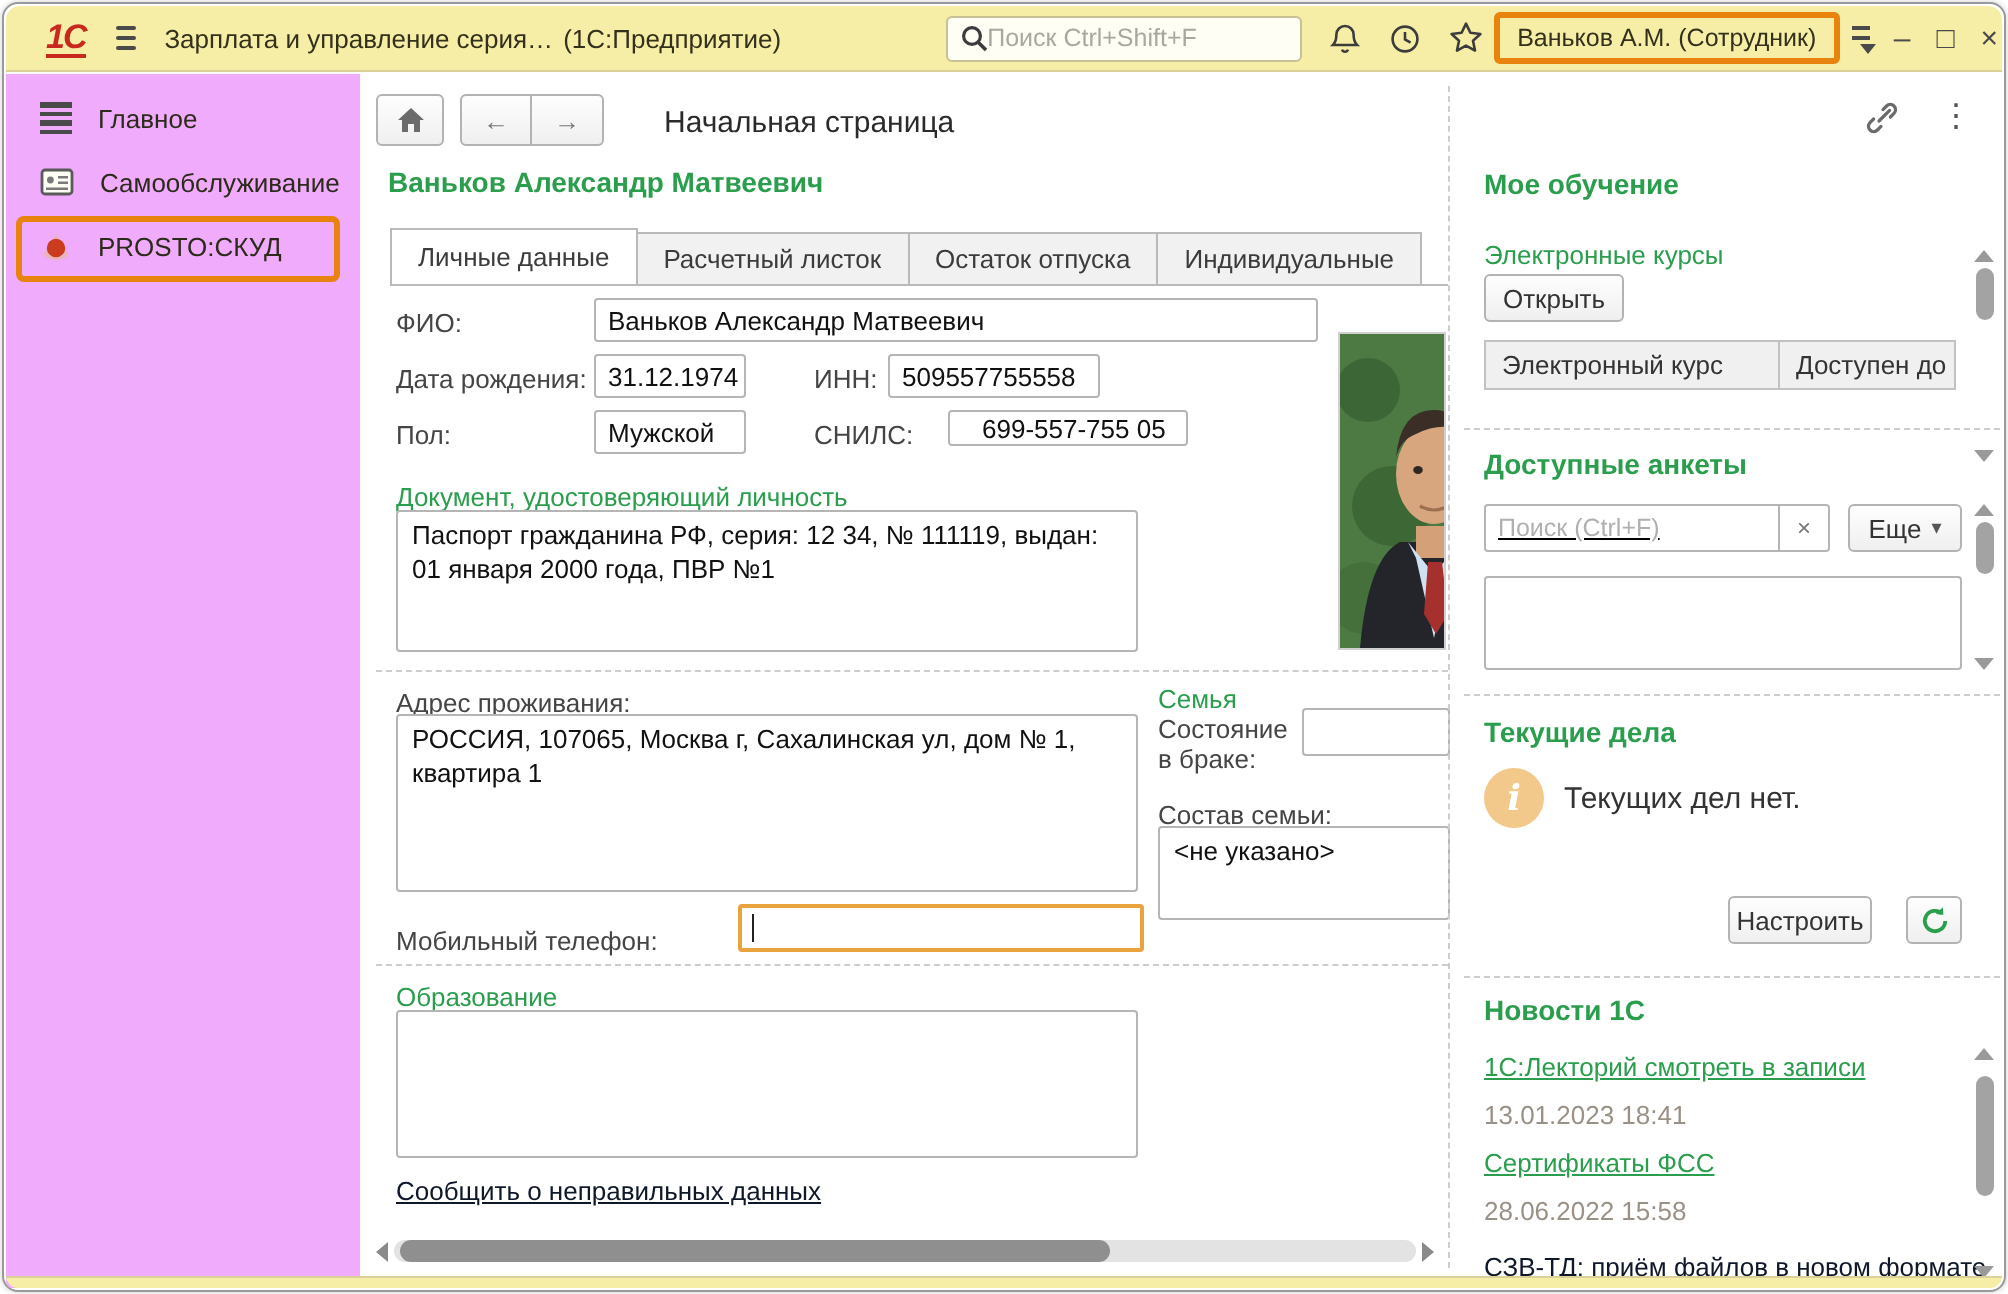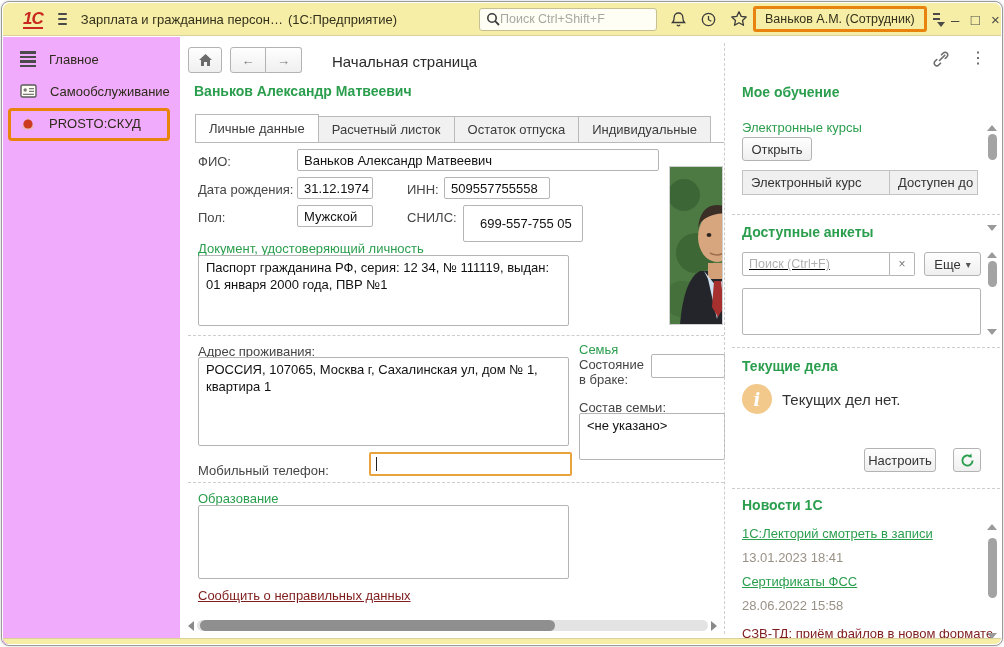--- a/index.html
+++ b/index.html
@@ -55,21 +55,21 @@
   .greenhead { font-size:14px; font-weight:bold; color:#2b9e4e; }
   .greensub { font-size:13px; color:#2b9e4e; }
   .glabel { font-size:13px; color:#2b9e4e; }
   .flabel { font-size:13px; color:#454545; white-space:nowrap; }
   .finput { border:1px solid #b5b5b5; border-radius:2px; background:#fff; font-size:13px; color:#111;
             padding:2px 6px; display:flex; align-items:center; white-space:nowrap; overflow:hidden; }
   .fbox { border:1px solid #b5b5b5; border-radius:2px; background:#fff; font-size:13px; color:#111;
           padding:3px 7px; line-height:17px; overflow:hidden; }
   .dashedh { border-top:1px dashed #cdcdcd; }
   .dashedv { border-left:1px dashed #cdcdcd; }
-  .bluelink { font-size:13px; color:#7f1d1d; text-decoration:underline; cursor:pointer; white-space:nowrap; }
+  .bluelink { font-size:13px; color:#0f172a; text-decoration:underline; cursor:pointer; white-space:nowrap; }
   .greenlink { font-size:13px; color:#2b9e4e; text-decoration:underline; cursor:pointer; white-space:nowrap; }
   .newsdate { font-size:13px; color:#9a9186; white-space:nowrap; }
 
   
   .tabs { display:flex; align-items:flex-end; border-bottom:1px solid #b9b9b9; overflow:hidden; white-space:nowrap; }
   .tab { font-size:13px; color:#3c3c3c; padding:5px 13px 5px; background:#f1f1f1; border:1px solid #b9b9b9;
          border-bottom:none; margin-right:-1px; cursor:pointer; flex:0 0 auto; }
   .tab.active { background:#fff; position:relative; padding:6px 13px; margin-bottom:-1px; border-bottom:1px solid #fff; }
 
   
@@ -112,21 +112,21 @@
 
 <div class="window">
 
   <div class="titlebar">
     <span class="logo1c">1С</span>
     <span class="burger">
         <i></i>
         <i></i>
         <i></i>
       </span>
-    <span class="apptitle">Зарплата и гражданина персон…</span>
+    <span class="apptitle">Зарплата и управление серия…</span>
     <span class="apptitle-sfx">(1С:Предприятие)</span>
     <span class="tsearch">
       <svg width="14" height="14" viewBox="0 0 14 14">
         <circle cx="6" cy="6" r="4.2" fill="none" stroke="#3c3c3c" stroke-width="1.6"></circle>
         <line x1="9.2" y1="9.2" x2="13" y2="13" stroke="#3c3c3c" stroke-width="1.8"></line>
       </svg>
       <input placeholder="Поиск Ctrl+Shift+F" style="">
     </span>
     <span class="tbicon">
       <svg width="17" height="17" viewBox="0 0 17 17">
@@ -227,21 +227,21 @@
     <div class="abs finput" style="left:117px; top:112px; width:362px; height:22px;">Ваньков Александр Матвеевич</div>
 
     <span class="abs flabel" style="left:18px; top:145px;">Дата рождения:</span>
     <div class="abs finput" style="left:117px; top:140px; width:76px; height:22px;">31.12.1974</div>
     <span class="abs flabel" style="left:227px; top:145px;">ИНН:</span>
     <div class="abs finput" style="left:264px; top:140px; width:106px; height:22px;">509557755558</div>
 
     <span class="abs flabel" style="left:18px; top:173px;">Пол:</span>
     <div class="abs finput" style="left:117px; top:168px; width:76px; height:22px;">Мужской</div>
     <span class="abs flabel" style="left:227px; top:173px;">СНИЛС:</span>
-    <div class="abs finput" style="left:283px; top:168px; width:120px; height:37px;padding-left:16px;">699-557-755 05</div>
+    <div class="abs finput" style="left:294px; top:168px; width:120px; height:18px;padding-left:16px;">699-557-755 05</div>
 
     <div class="abs photo" style="left:489px; top:129px; width:54px; height:159px;">
       <svg width="92" height="157" viewBox="0 0 92 157">
         <rect width="92" height="157" fill="#4d7a43"></rect>
         <circle cx="14" cy="28" r="16" fill="#3a6233" opacity=".8"></circle>
         <circle cx="70" cy="16" r="18" fill="#639052" opacity=".7"></circle>
         <circle cx="26" cy="86" r="20" fill="#335a2d" opacity=".6"></circle>
         <circle cx="80" cy="70" r="16" fill="#5d8a4e" opacity=".6"></circle>
         <circle cx="12" cy="132" r="18" fill="#416b38" opacity=".7"></circle>
         <path d="M10 157 Q14 112 30 104 L62 104 Q82 112 86 157 Z" fill="#24252b"></path>

